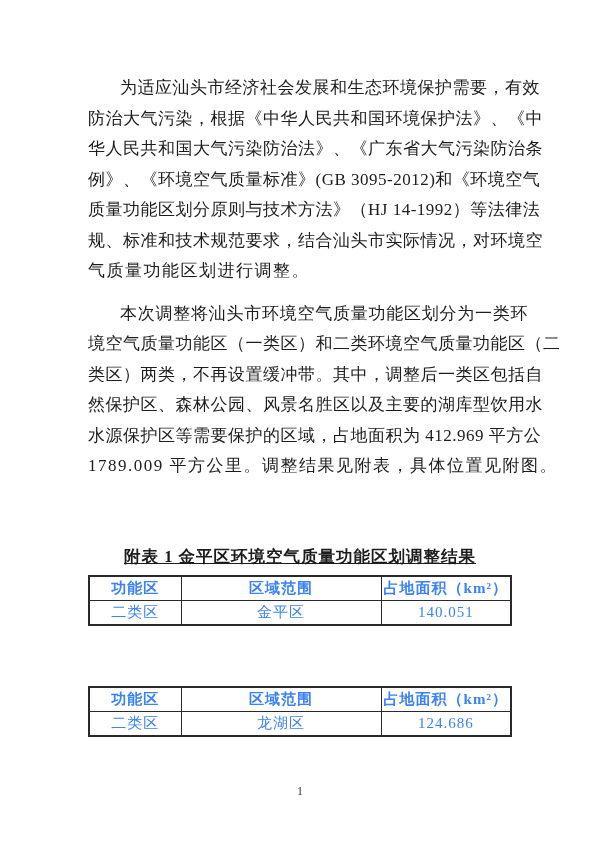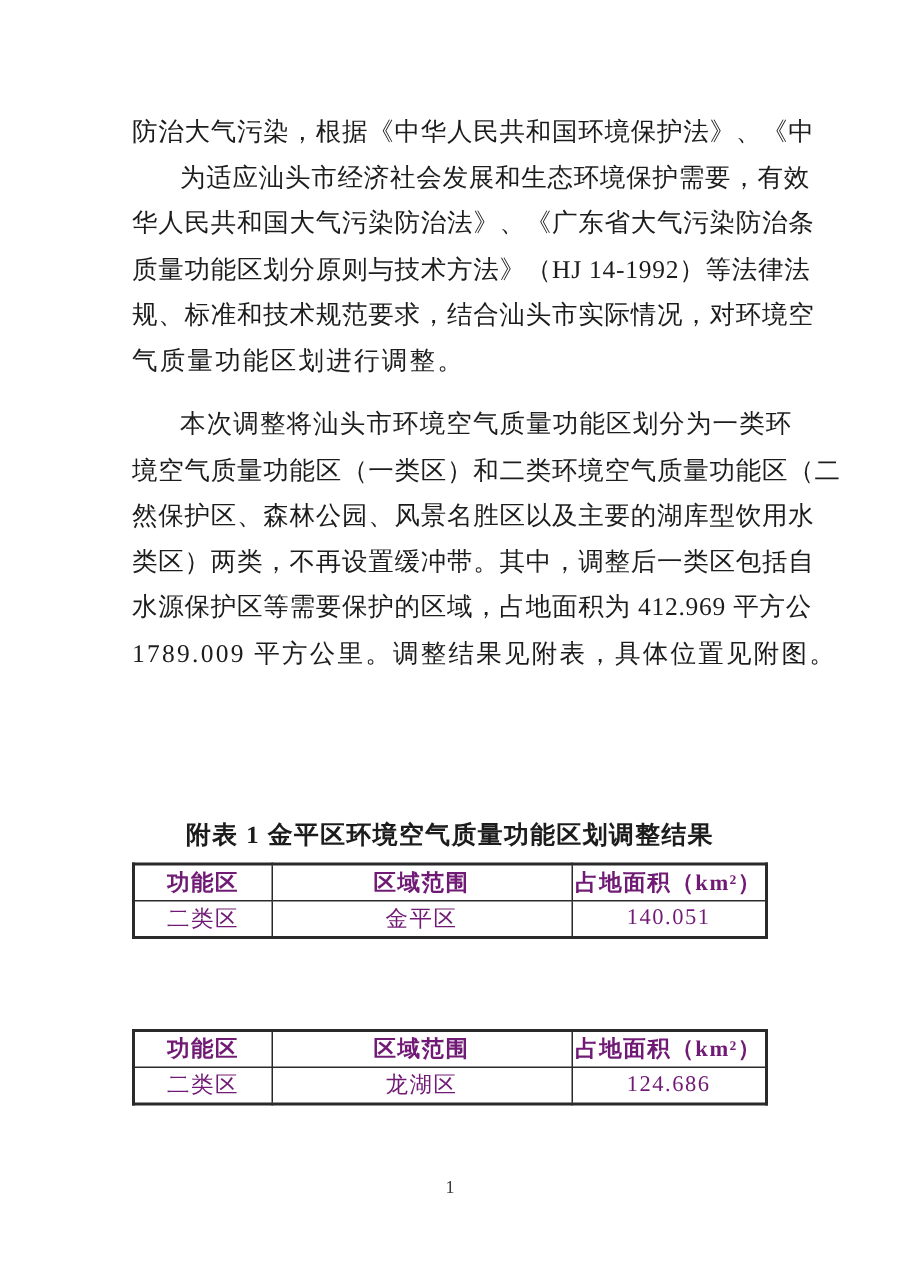--- a/index.html
+++ b/index.html
@@ -41,32 +41,33 @@
   
   .tbl-caption {
     position: absolute;
     left: 0;
     width: 600px;
     text-align: center;
     font-weight: bold;
     font-size: 16.5px;
     line-height: 22px;
     letter-spacing: 1px;
+    text-decoration: underline;
   }
   .cap1 { top: 546px; }
   .cap2 { top: 661px; }
   
   .doc-table {
     position: absolute;
     left: 88px;
     width: 424px;
     border-collapse: collapse;
     table-layout: fixed;
     font-size: 15px;
-    color: #701a75;
+    color: #3b82f6;
   }
   .tbl1 { top: 575px; }
   .tbl2 { top: 686px; }
   .doc-table td, .doc-table th {
     border: 1px solid #2a2a2a;
     height: 23px;
     text-align: center;
     vertical-align: middle;
     padding: 0 2px;
     font-weight: normal;
@@ -88,32 +89,33 @@
     color: #3a3a3a;
   }
 </style>
 </head>
 <body>
 
 <div class="page">
 
   <div class="body-text">
     <div class="para">
+      <div class="tline first">为适应汕头市经济社会发展和生态环境保护需要，有效</div>
       <div class="tline">防治大气污染，根据《中华人民共和国环境保护法》、《中</div>
-      <div class="tline first">为适应汕头市经济社会发展和生态环境保护需要，有效</div>
       <div class="tline">华人民共和国大气污染防治法》、《广东省大气污染防治条</div>
+      <div class="tline">例》、《环境空气质量标准》(GB 3095-2012)和《环境空气</div>
       <div class="tline">质量功能区划分原则与技术方法》（HJ 14-1992）等法律法</div>
       <div class="tline">规、标准和技术规范要求，结合汕头市实际情况，对环境空</div>
       <div class="tline last">气质量功能区划进行调整。</div>
     </div>
     <div class="para">
       <div class="tline first">本次调整将汕头市环境空气质量功能区划分为一类环</div>
       <div class="tline">境空气质量功能区（一类区）和二类环境空气质量功能区（二</div>
+      <div class="tline">类区）两类，不再设置缓冲带。其中，调整后一类区包括自</div>
       <div class="tline">然保护区、森林公园、风景名胜区以及主要的湖库型饮用水</div>
-      <div class="tline">类区）两类，不再设置缓冲带。其中，调整后一类区包括自</div>
       <div class="tline">水源保护区等需要保护的区域，占地面积为 412.969 平方公</div>
       <div class="tline last">1789.009 平方公里。调整结果见附表，具体位置见附图。</div>
     </div>
   </div>
 
   <div class="tbl-caption cap1">附表 1 金平区环境空气质量功能区划调整结果</div>
 
   <table class="doc-table tbl1">
     <colgroup>
       <col class="col-zone">

